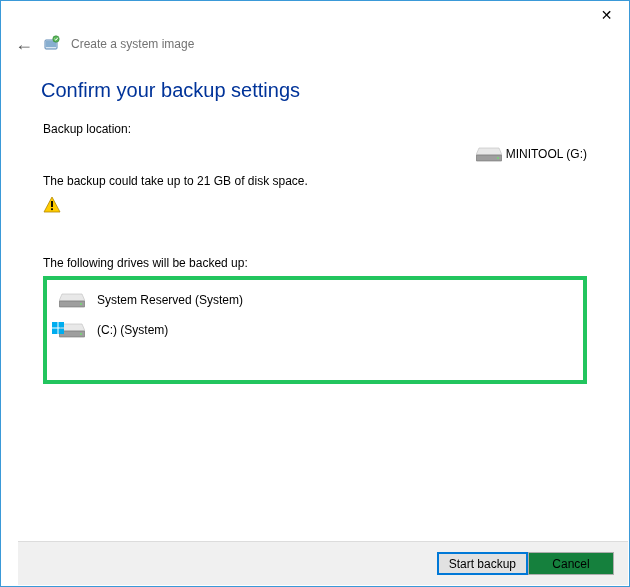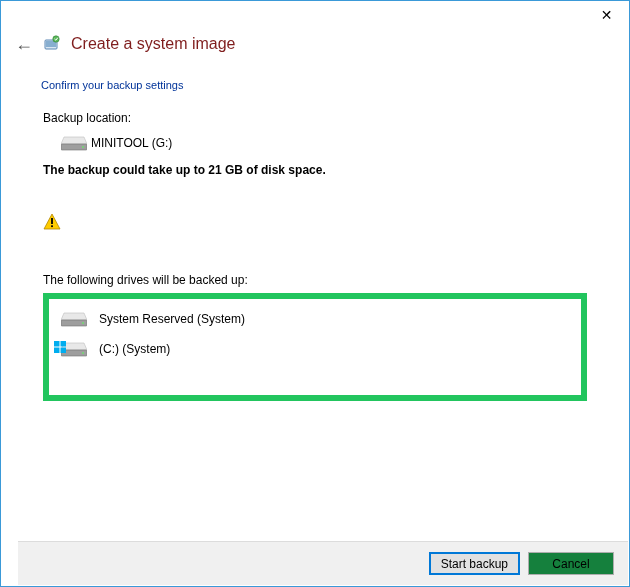--- a/index.html
+++ b/index.html
@@ -44,53 +44,54 @@
     color: #555;
     line-height: 1;
   }
   .system-image-icon {
     width: 18px;
     height: 18px;
     position: relative;
   }
   .system-image-icon svg { display: block; }
   .wizard-title {
-    font-size: 16px;
-    color: #7f1d1d;
+    font-size: 12px;
+    color: #737373;
   }
   .content {
     padding: 18px 42px 0 42px;
   }
   .heading {
     color: #003399;
-    font-size: 11px;
+    font-size: 20px;
     margin: 0 0 20px -2px;
   }
   .label { margin: 2px 0 10px 0; }
   .location-row {
     display: flex;
     align-items: center;
     gap: 4px;
     padding: 0 0 12px 18px;
+    justify-content: flex-end;
   }
   .hdd-icon {
     width: 26px;
     height: 16px;
   }
-  .size-text { margin: 0 0 36px 0; font-weight: bold; }
+  .size-text { margin: 0 0 8px 0; }
   .warn-row {
     display: flex;
     align-items: center;
     gap: 12px;
     padding: 0 0 36px 0;
   }
   .warn-icon { width: 18px; height: 18px; }
   .drives-label { margin: 6px 0 6px 0; }
   .drives-box {
-    border: 6px solid #22c55e;
+    border: 4px solid #22c55e;
     height: 108px;
     padding: 8px 8px;
   }
   .drive-row {
     display: flex;
     align-items: center;
     gap: 12px;
     padding: 4px 4px 10px 4px;
   }
   .os-overlay {
@@ -107,21 +108,20 @@
     position: absolute;
     left: 1px;
     right: 1px;
     bottom: 1px;
     height: 44px;
     background: #f0f0f0;
     border-top: 1px solid #dcdcdc;
     display: flex;
     justify-content: flex-end;
     align-items: center;
-    gap: 8px;
     padding-right: 14px;
     margin-left: 16px;
   }
   .btn {
     min-width: 86px;
     height: 23px;
     font: inherit;
     font-size: 12px;
     background: #15803d;
     border: 1px solid #adadad;

